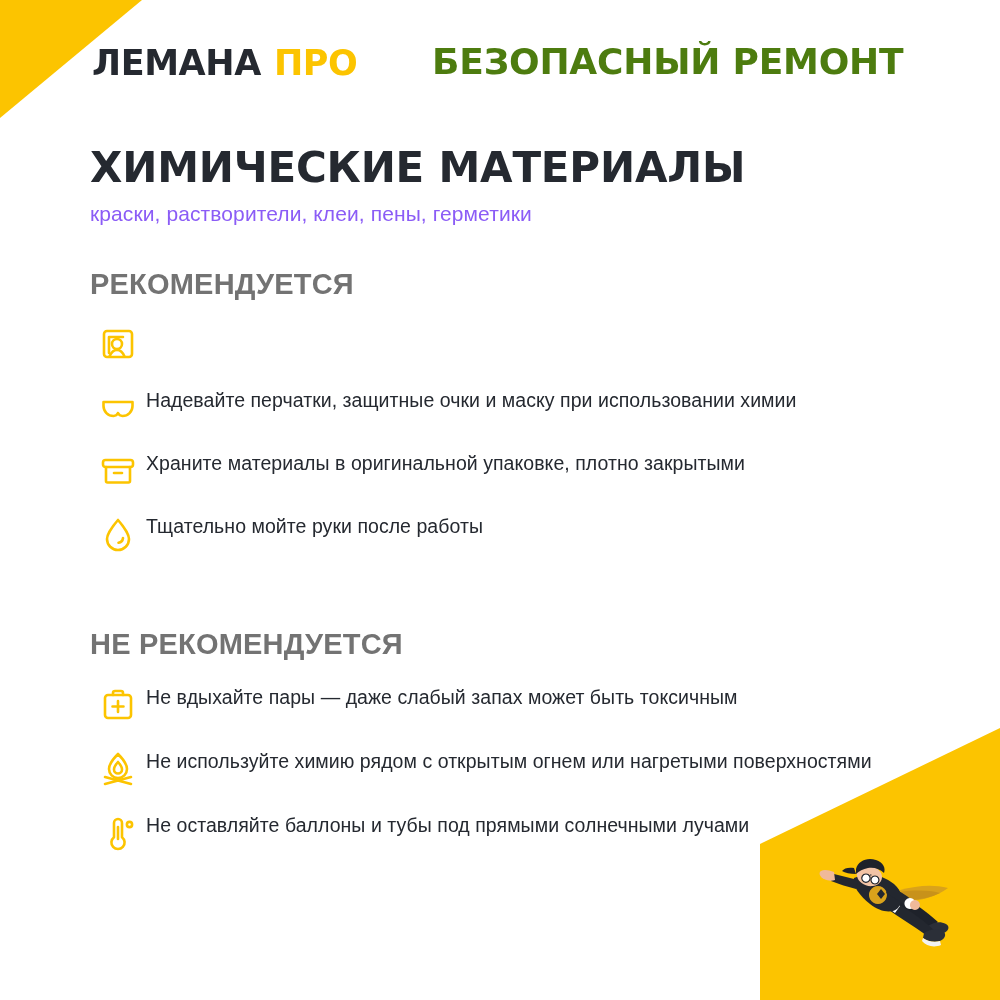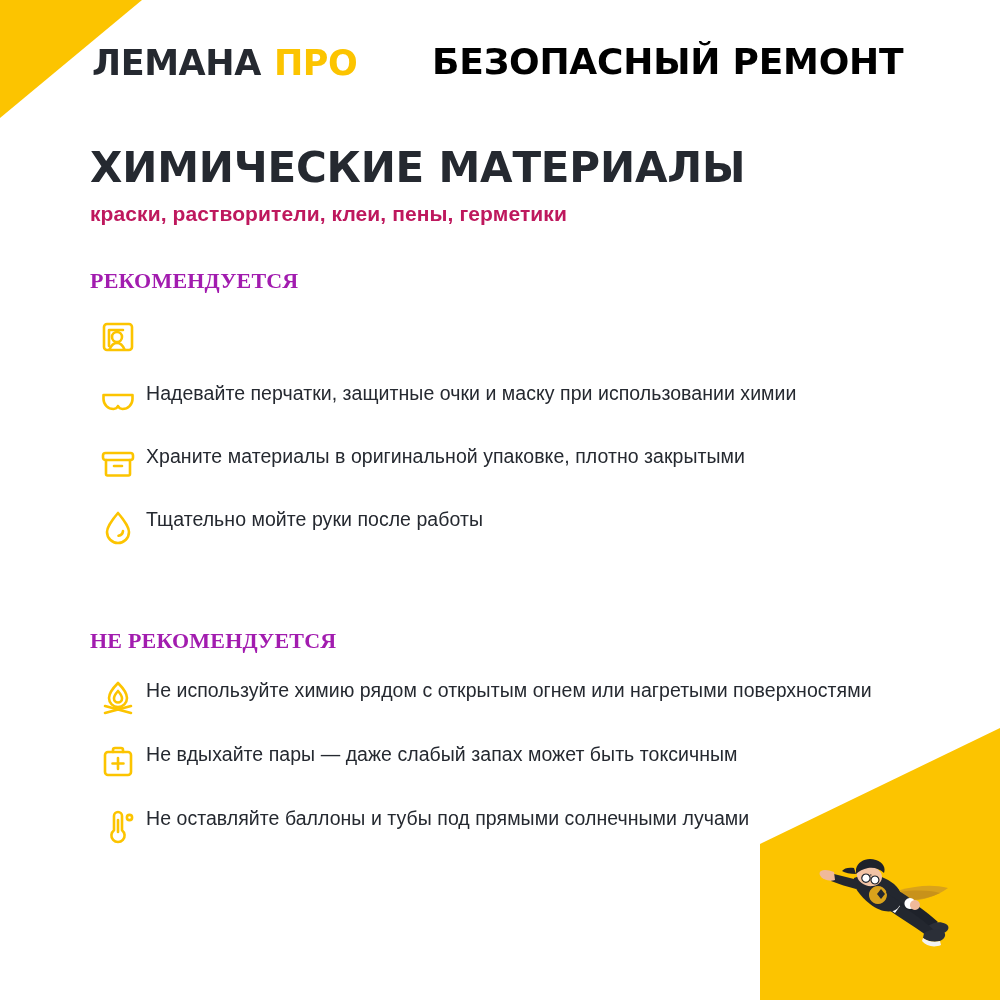--- a/index.html
+++ b/index.html
@@ -61,53 +61,53 @@
   }
   .logo-main { color: #252930; }
   .logo-pro  { color: #FCC400; }
 
   .header-title {
     position: absolute;
     left: 432px;
     top: 44px;
     font-size: 36px;
     font-weight: 800;
-    color: #000000;
+    color: #4d7c0f;
     letter-spacing: -0.2px;
     line-height: 1;
     font-family: "DejaVu Sans", sans-serif;
   }
 
   
   .title-block { position: absolute; left: 90px; top: 146px; }
   .page-title {
     font-size: 42px;
     font-weight: 800;
     color: #252930;
     letter-spacing: -0.2px;
     line-height: 1.05;
     font-family: "DejaVu Sans", sans-serif;
   }
   .page-subtitle {
     margin-top: 12px;
     font-size: 21px;
-    font-weight: 700;
-    color: #be185d;
+    font-weight: 400;
+    color: #8b5cf6;
     letter-spacing: 0.1px;
     font-family: "Liberation Sans", sans-serif;
   }
 
   
   .section { position: absolute; left: 90px; width: 830px; }
   .section-heading {
-    font-size: 22px;
-    font-weight: 800;
-    color: #a21caf;
+    font-size: 29px;
+    font-weight: 800;
+    color: #737373;
     letter-spacing: 0.2px;
-    font-family: Liberation Serif, serif;
+    font-family: Liberation Sans, sans-serif;
   }
   .section-recommended    { top: 268px; }
   .section-notrecommended { top: 628px; }
 
   .items { margin-top: 22px; }
   .item {
     display: flex;
     align-items: flex-start;
     margin-bottom: 13px;
   }
@@ -211,37 +211,37 @@
     </div>
   </div>
 
   <div class="section section-notrecommended">
     <div class="section-heading">НЕ РЕКОМЕНДУЕТСЯ</div>
     <div class="items items-danger">
 
       <div class="item">
         <span class="item-icon">
           <svg width="40" height="40" viewBox="0 0 40 40" fill="none" stroke="#FCC400" stroke-width="2.6" stroke-linecap="round" stroke-linejoin="round">
+            <path d="M15 10 v-2 a2 2 0 0 1 2 -2 h6 a2 2 0 0 1 2 2 v2"></path>
+            <rect x="7" y="10" width="26" height="23" rx="3"></rect>
+            <path d="M20 16 v11 M14.5 21.5 h11"></path>
+          </svg>
+        </span>
+        <span class="item-text">Не вдыхайте пары — даже слабый запах может быть токсичным</span>
+      </div>
+
+      <div class="item">
+        <span class="item-icon">
+          <svg width="40" height="40" viewBox="0 0 40 40" fill="none" stroke="#FCC400" stroke-width="2.6" stroke-linecap="round" stroke-linejoin="round">
             <path d="M20 5 C20 5 11 14 11 20 a9 9 0 0 0 18 0 C29 14 20 5 20 5 z"></path>
             <path d="M20 13 C20 13 16 17.5 16 20.5 a4 4 0 0 0 8 0 C24 17.5 20 13 20 13 z"></path>
             <path d="M7 28 L33 35 M33 28 L7 35"></path>
           </svg>
         </span>
         <span class="item-text">Не используйте химию рядом с открытым огнем или нагретыми поверхностями</span>
-      </div>
-
-      <div class="item">
-        <span class="item-icon">
-          <svg width="40" height="40" viewBox="0 0 40 40" fill="none" stroke="#FCC400" stroke-width="2.6" stroke-linecap="round" stroke-linejoin="round">
-            <path d="M15 10 v-2 a2 2 0 0 1 2 -2 h6 a2 2 0 0 1 2 2 v2"></path>
-            <rect x="7" y="10" width="26" height="23" rx="3"></rect>
-            <path d="M20 16 v11 M14.5 21.5 h11"></path>
-          </svg>
-        </span>
-        <span class="item-text">Не вдыхайте пары — даже слабый запах может быть токсичным</span>
       </div>
 
       <div class="item">
         <span class="item-icon">
           <svg width="40" height="40" viewBox="0 0 40 40" fill="none" stroke="#FCC400" stroke-width="2.6" stroke-linecap="round" stroke-linejoin="round">
             <path d="M20 6 a4 4 0 0 0 -4 4 v14.2 a6.6 6.6 0 1 0 8 0 V10 a4 4 0 0 0 -4 -4 z"></path>
             <path d="M20 14 v12"></path>
             <circle cx="31.5" cy="11.5" r="2.6"></circle>
           </svg>
         </span>

